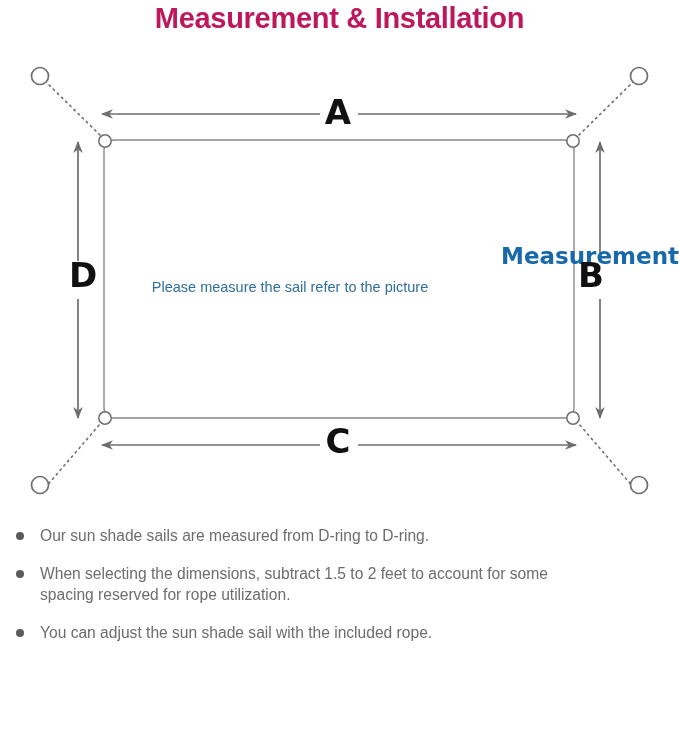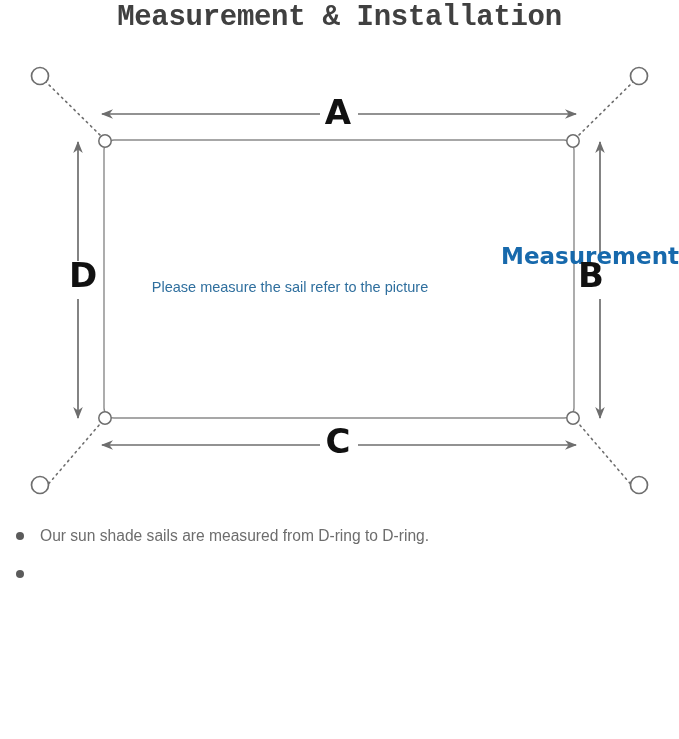--- a/index.html
+++ b/index.html
@@ -16,25 +16,25 @@
     -webkit-font-smoothing: antialiased;
   }
 
   
   .title {
     position: absolute;
     left: 0;
     top: 0px;
     width: 679px;
     text-align: center;
-    font-family: Liberation Mono, monospace;
+    font-family: Liberation Sans, sans-serif;
     font-size: 29px;
     font-weight: bold;
     letter-spacing: -0.3px;
-    color: #404040;
+    color: #be185d;
     line-height: 36px;
   }
 
   
   .diagram {
     position: absolute;
     left: 0;
     top: 46px;
     width: 679px;
     height: 470px;
@@ -171,14 +171,19 @@
 <div class="dim-letter dim-c">C</div>
 <div class="dim-letter dim-d">D</div>
 
 <ul class="notes">
   <li class="note">
     <span class="note-dot"></span>
     <span>Our sun shade sails are measured from D-ring to D-ring.</span>
   </li>
   <li class="note">
     <span class="note-dot"></span>
+    <span>When selecting the dimensions, subtract 1.5 to 2 feet to account for some spacing reserved for rope utilization.</span>
+  </li>
+  <li class="note">
+    <span class="note-dot"></span>
+    <span>You can adjust the sun shade sail with the included rope.</span>
   </li>
 </ul>
 
 </body></html>

